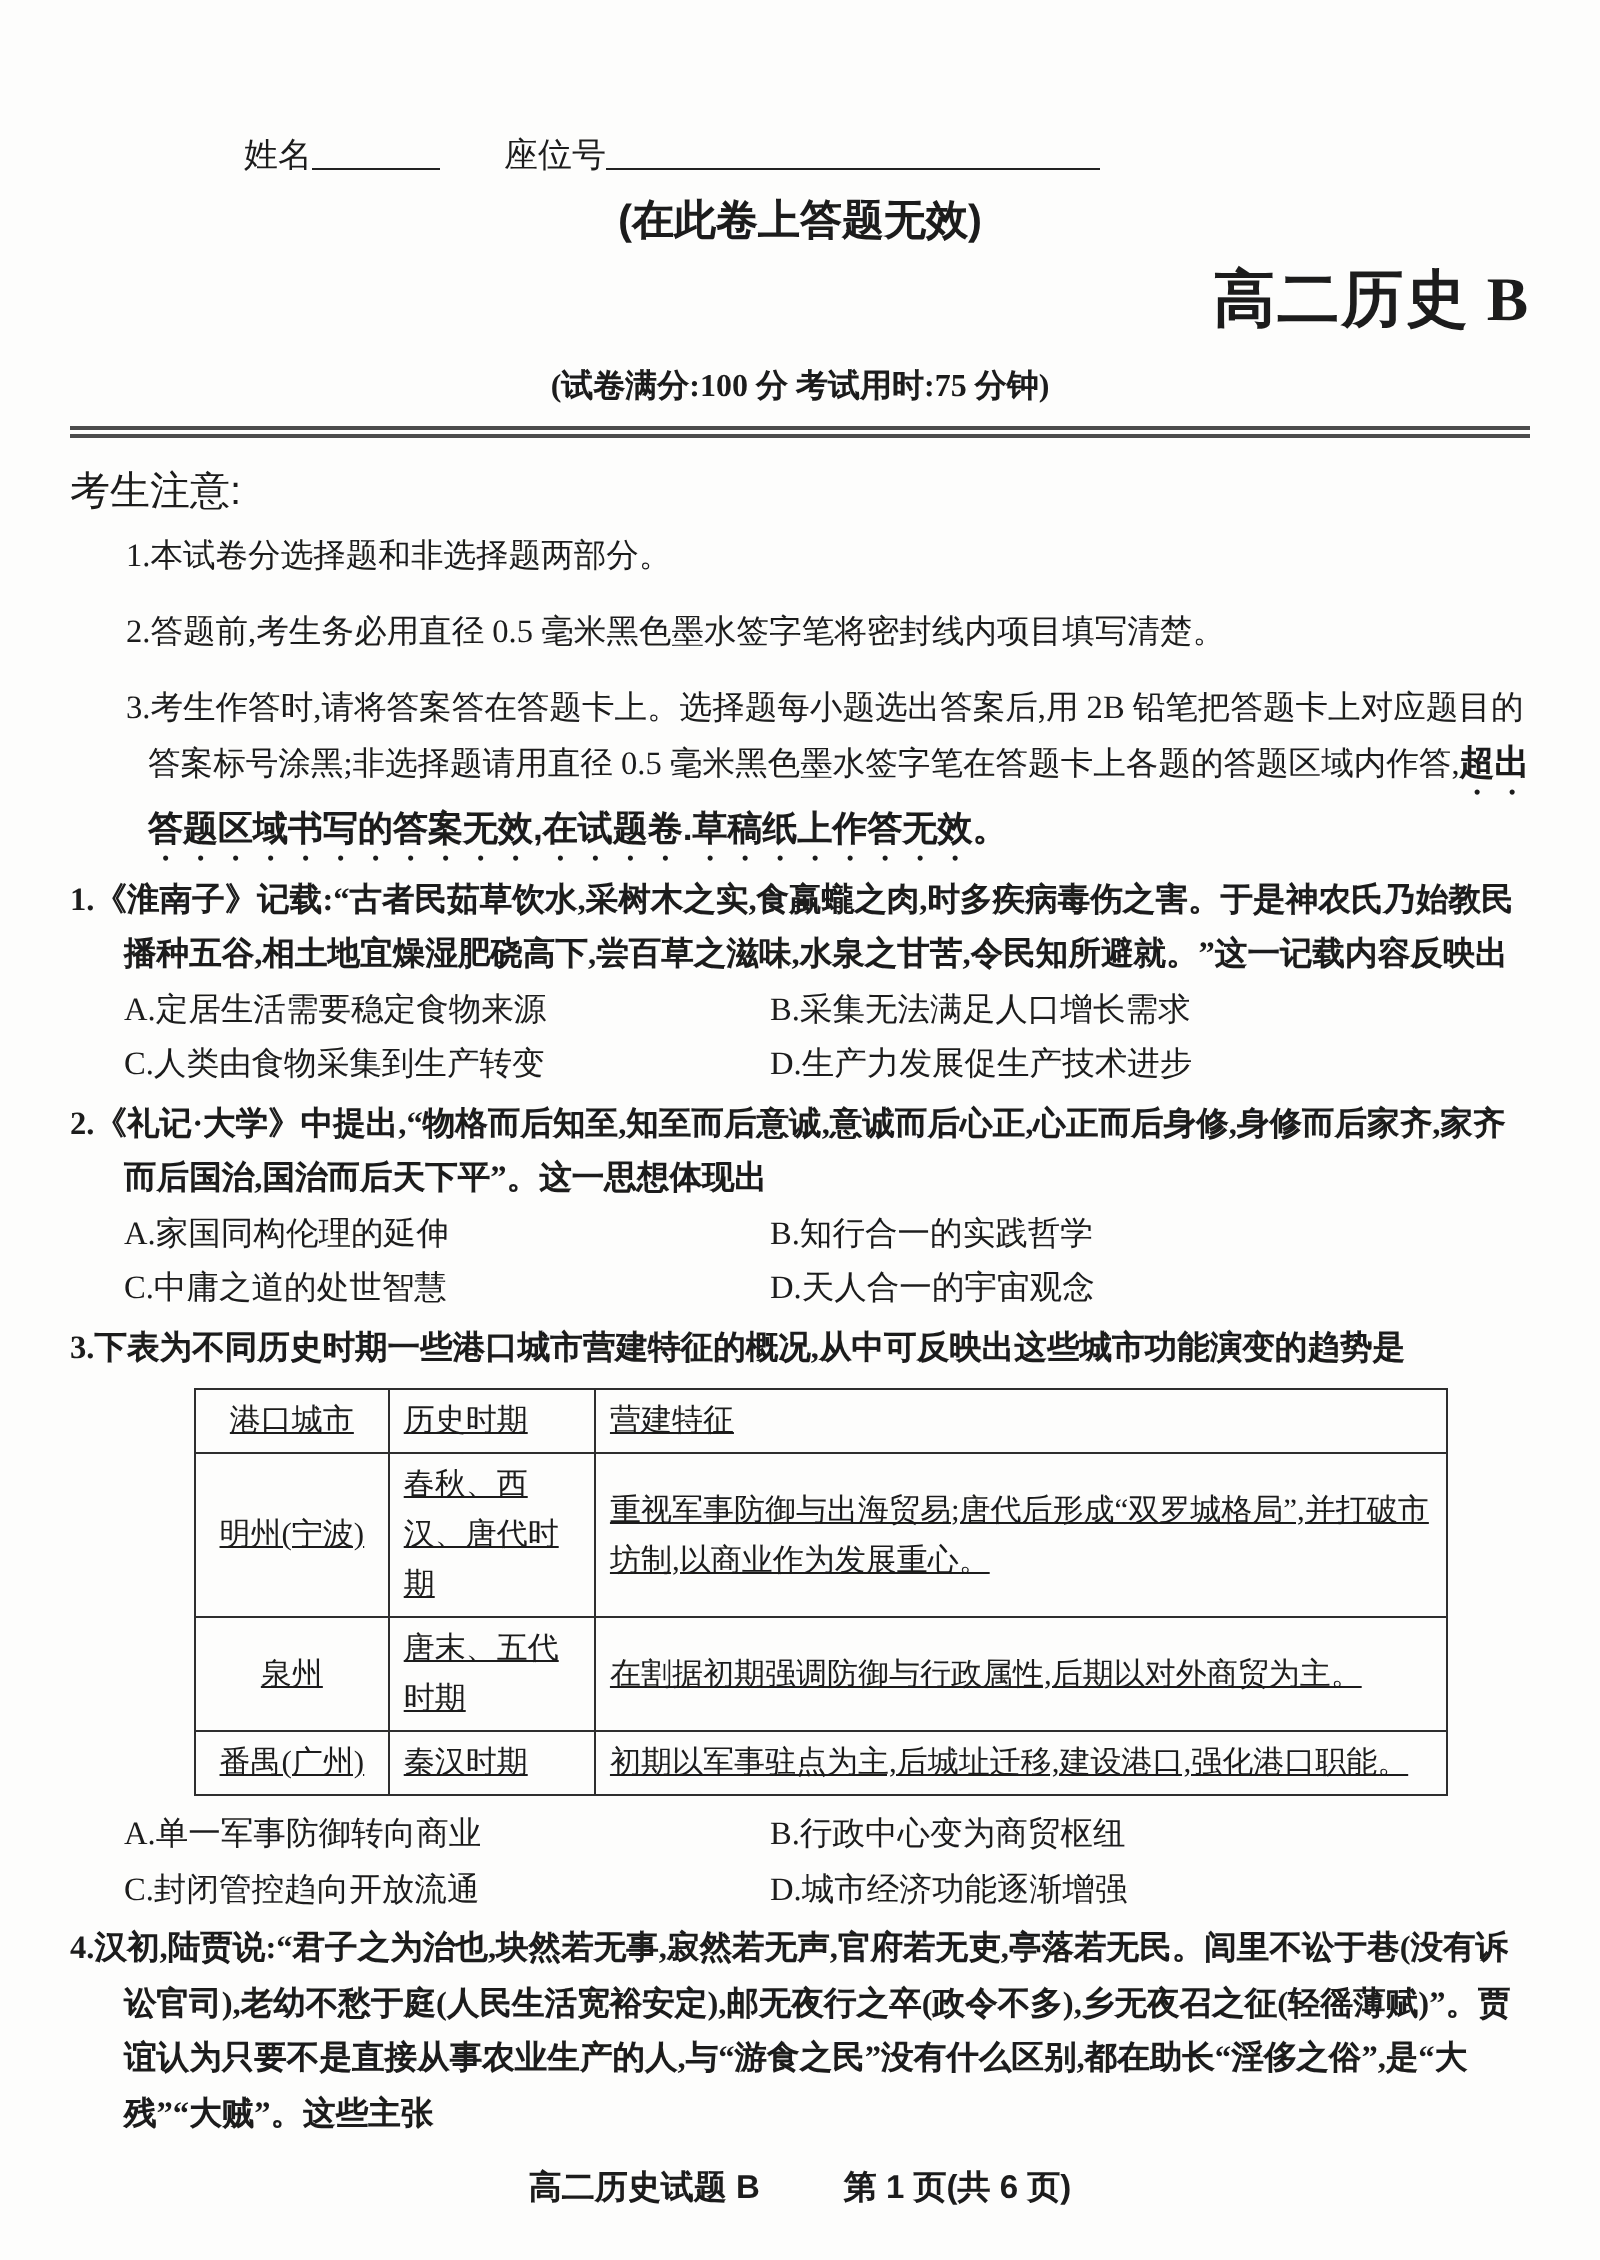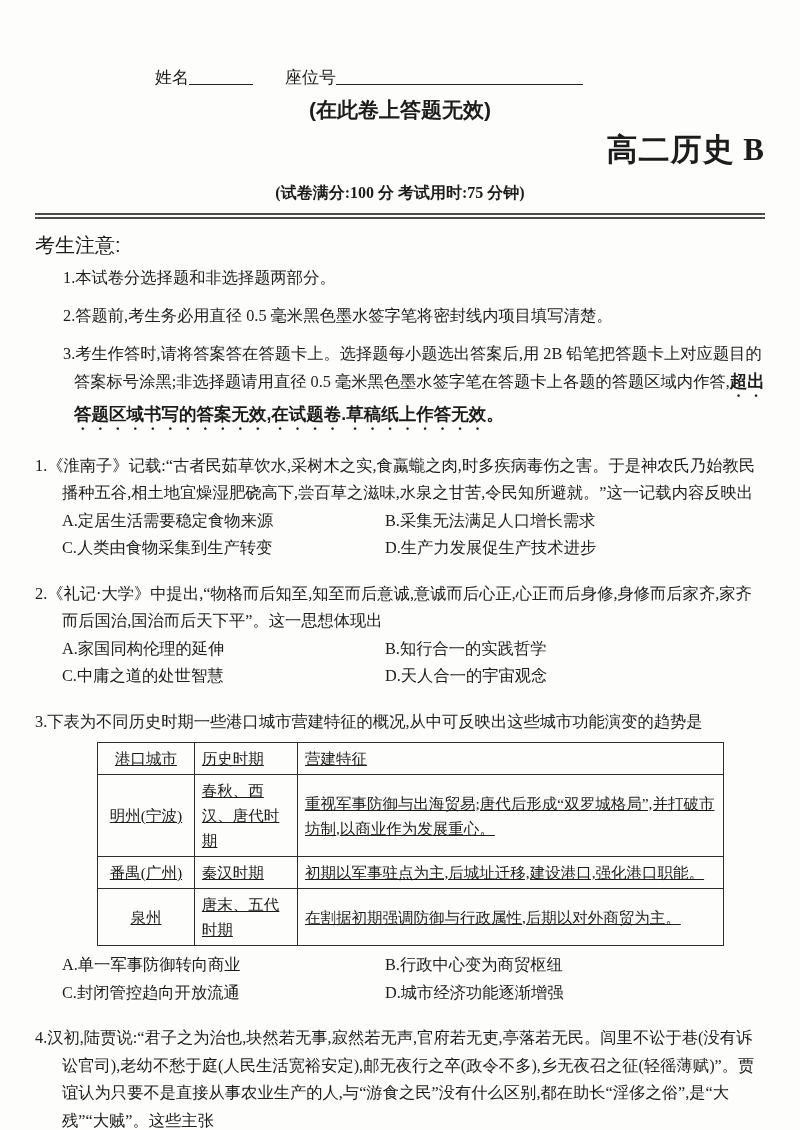--- a/index.html
+++ b/index.html
@@ -7,21 +7,21 @@
   body {
     width: 800px; height: 1130px;
     background: #fdfdfc;
     color: #1c1c1c;
     font-family: "Liberation Serif", "DejaVu Serif", serif;
     overflow: hidden;
   }
   .page { padding: 66px 35px 0 35px; }
 
   
-  .name-row { margin-left: 120px; font-size: 17px; white-space: nowrap; }
+  .name-row { margin-left: 87px; font-size: 17px; white-space: nowrap; }
   .blank-line { display: inline-block; border-bottom: 1.5px solid #222; height: 17px; vertical-align: -2px; }
   .name-blank { width: 64px; }
   .seat-label { margin-left: 32px; }
   .seat-blank { width: 247px; }
 
   .invalid-notice { text-align: center; font-weight: bold; font-size: 21px; margin-top: 7px; font-family: "Liberation Sans", "DejaVu Sans", sans-serif; }
   .main-title { text-align: right; font-weight: bold; font-size: 31px; margin-top: 5px; letter-spacing: 1px; }
   .exam-info { text-align: center; font-weight: bold; font-size: 16px; margin-top: 12px; }
   .double-rule { margin-top: 9px; height: 6px; border-top: 2.5px solid #4c4c4c; border-bottom: 2.5px solid #4c4c4c; }
 
@@ -34,21 +34,21 @@
     font-family: "Liberation Sans", "DejaVu Sans", sans-serif;
     -webkit-text-emphasis: filled dot #1c1c1c;
     -webkit-text-emphasis-position: under;
     text-emphasis: filled dot #1c1c1c;
     text-emphasis-position: under left;
   }
 
   
   .section-heading { font-weight: bold; font-size: 16.8px; line-height: 27.5px; margin-top: 15px; padding-left: 27px; text-indent: -27px; }
   .question { font-size: 16.3px; }
-  .stem { line-height: 27.5px; padding-left: 27px; text-indent: -27px; margin-top: 18px; }
+  .stem { line-height: 27.5px; padding-left: 27px; text-indent: -27px; margin-top: 2px; font-weight: bold; }
   .options { padding-left: 27px; }
   .opt-row { display: grid; grid-template-columns: 323px 1fr; line-height: 27.5px; }
 
   
   .q-table { border-collapse: collapse; table-layout: fixed; width: 627px; margin: 7px 0 5px 62px; font-size: 15.5px; }
   .q-table th, .q-table td { border: 1.6px solid #2e2e2e; padding: 3px 7px; line-height: 25px; font-weight: normal; text-decoration: underline; }
   .q-table th { text-align: center; height: 31px; }
   .q-table .col-city { width: 93px; text-align: center; }
   .q-table .col-period { width: 99px; text-align: left; }
   .q-table .col-feature { width: 409px; text-align: left; }
@@ -122,28 +122,28 @@
           <th class="col-feature">营建特征</th>
         </tr>
       </thead>
       <tbody>
         <tr>
           <td class="col-city">明州(宁波)</td>
           <td class="col-period">春秋、西汉、唐代时期</td>
           <td class="col-feature">重视军事防御与出海贸易;唐代后形成“双罗城格局”,并打破市坊制,以商业作为发展重心。</td>
         </tr>
         <tr>
+          <td class="col-city">泉州</td>
+          <td class="col-period">唐末、五代时期</td>
+          <td class="col-feature">在割据初期强调防御与行政属性,后期以对外商贸为主。</td>
+        </tr>
+        <tr>
           <td class="col-city">番禺(广州)</td>
           <td class="col-period">秦汉时期</td>
           <td class="col-feature">初期以军事驻点为主,后城址迁移,建设港口,强化港口职能。</td>
-        </tr>
-        <tr>
-          <td class="col-city">泉州</td>
-          <td class="col-period">唐末、五代时期</td>
-          <td class="col-feature">在割据初期强调防御与行政属性,后期以对外商贸为主。</td>
         </tr>
       </tbody>
     </table>
 
     <div class="options">
       <div class="opt-row">
         <span>A.单一军事防御转向商业</span>
         <span>B.行政中心变为商贸枢纽</span>
       </div>
       <div class="opt-row">

